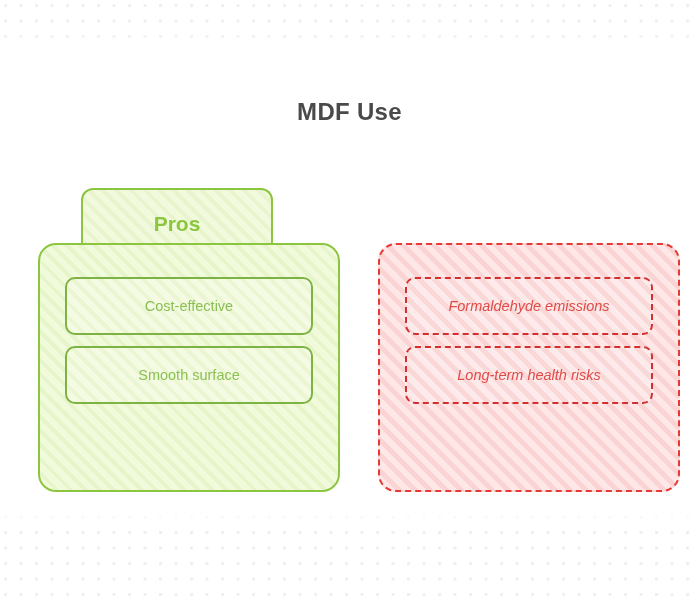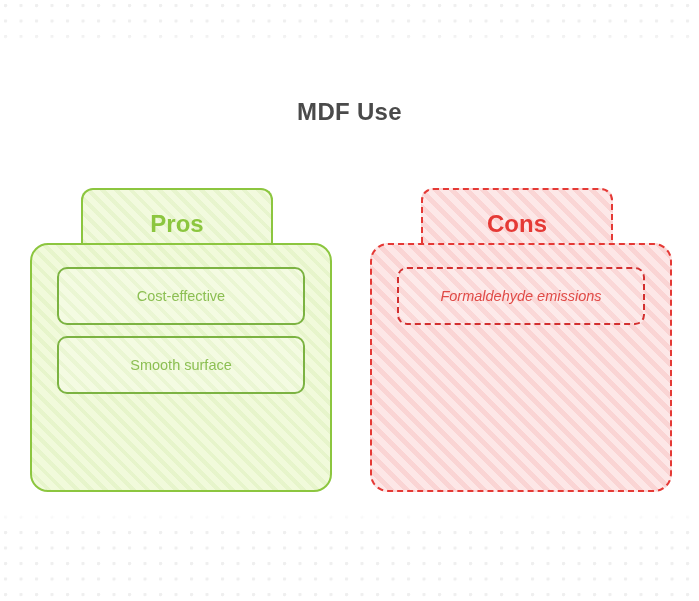--- a/index.html
+++ b/index.html
@@ -72,35 +72,35 @@
     top: 0;
     left: 50%;
     transform: translateX(-50%);
     width: 192px;
     height: 70px;
     box-sizing: border-box;
     border-radius: 12px 12px 0 0;
     display: flex;
     align-items: center;
     justify-content: center;
-    font-size: 24px;
+    font-size: 21px;
     font-weight: bold;
     z-index: 1;
   }
 
   .panel-body {
     position: absolute;
     top: 55px;
-    left: 4px;
+    left: 12px;
     width: 302px;
     height: 249px;
     box-sizing: border-box;
     border-radius: 18px;
     z-index: 2;
-    padding: 22px 25px;
+    padding: 32px 25px;
   }
 
   .item {
     box-sizing: border-box;
     height: 58px;
     border-radius: 10px;
     display: flex;
     align-items: center;
     justify-content: center;
     font-size: 14.5px;
@@ -190,19 +190,19 @@
 
   <div class="panel panel-pros pros">
     <div class="panel-header">Pros</div>
     <div class="panel-body">
       <div class="item">Cost-effective</div>
       <div class="item">Smooth surface</div>
     </div>
   </div>
 
   <div class="panel panel-cons cons">
-    <div class="panel-header">Cons</div>
     <div class="panel-body">
       <div class="item">Formaldehyde emissions</div>
+      <div class="item">Long-term health risks</div>
     </div>
   </div>
 
 </div>
 
 </body></html>

